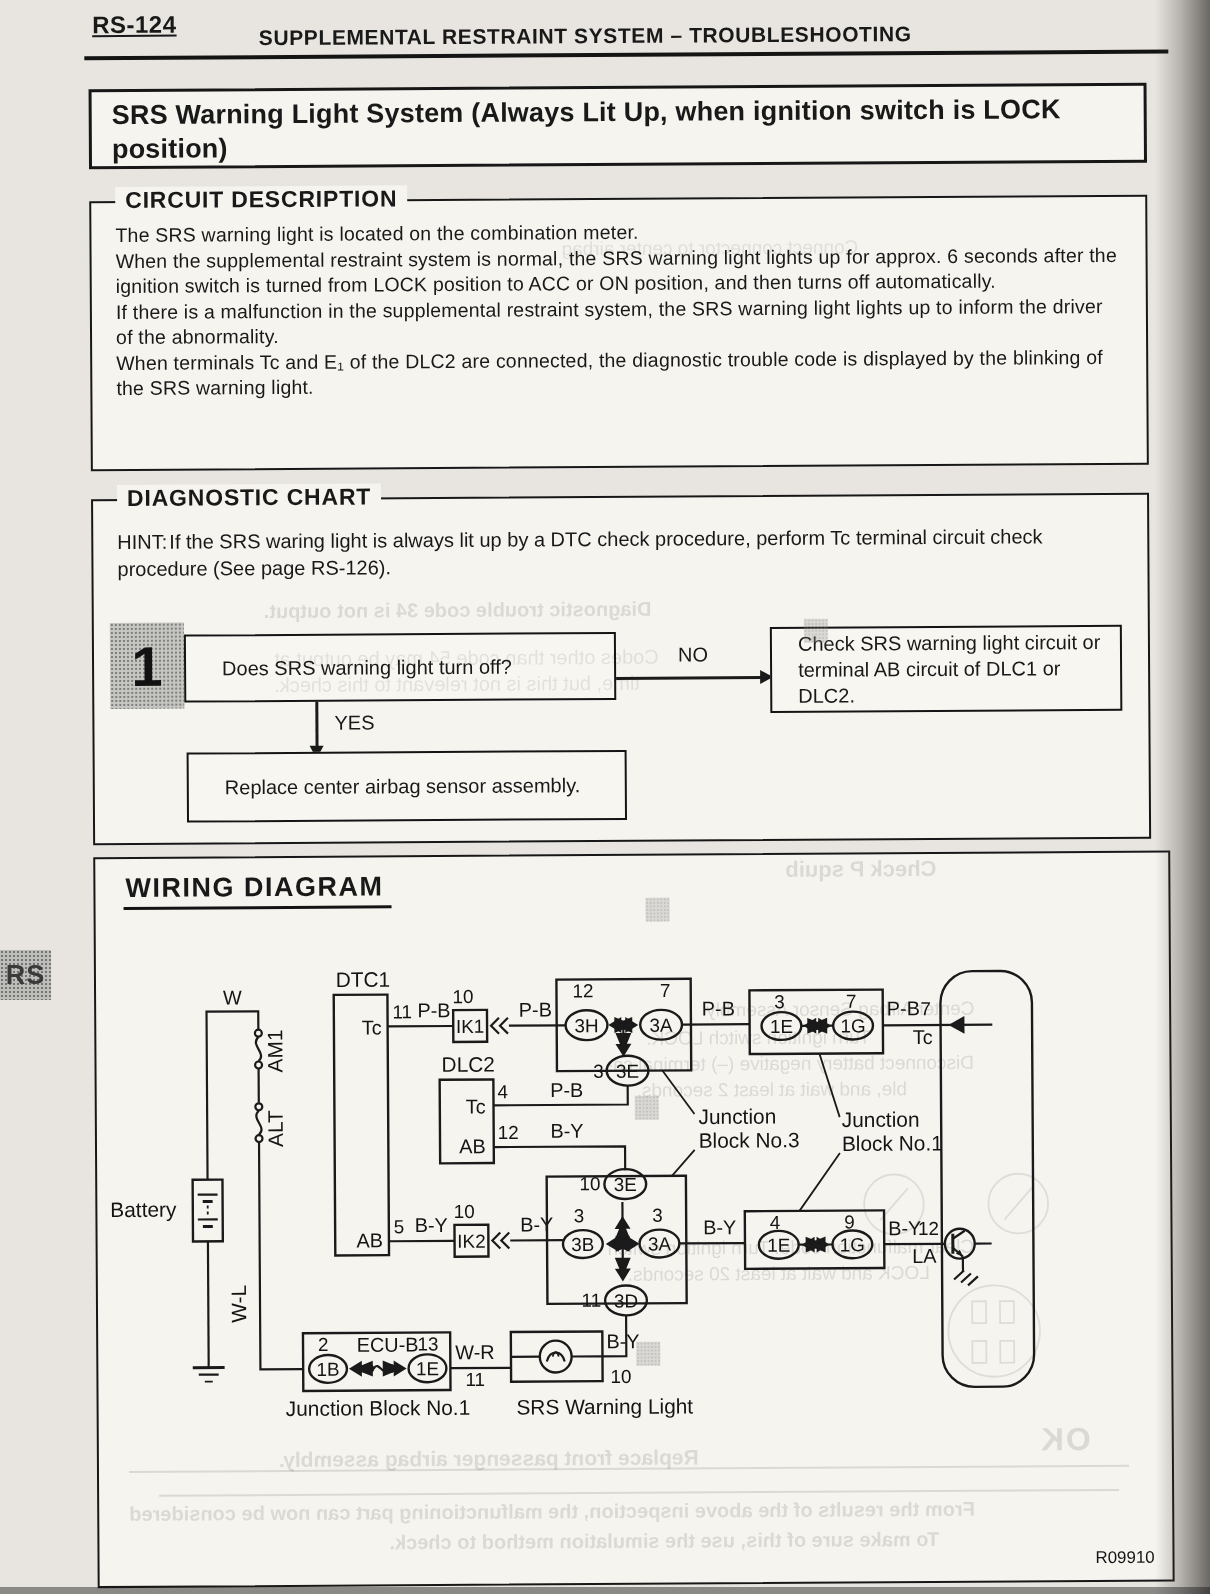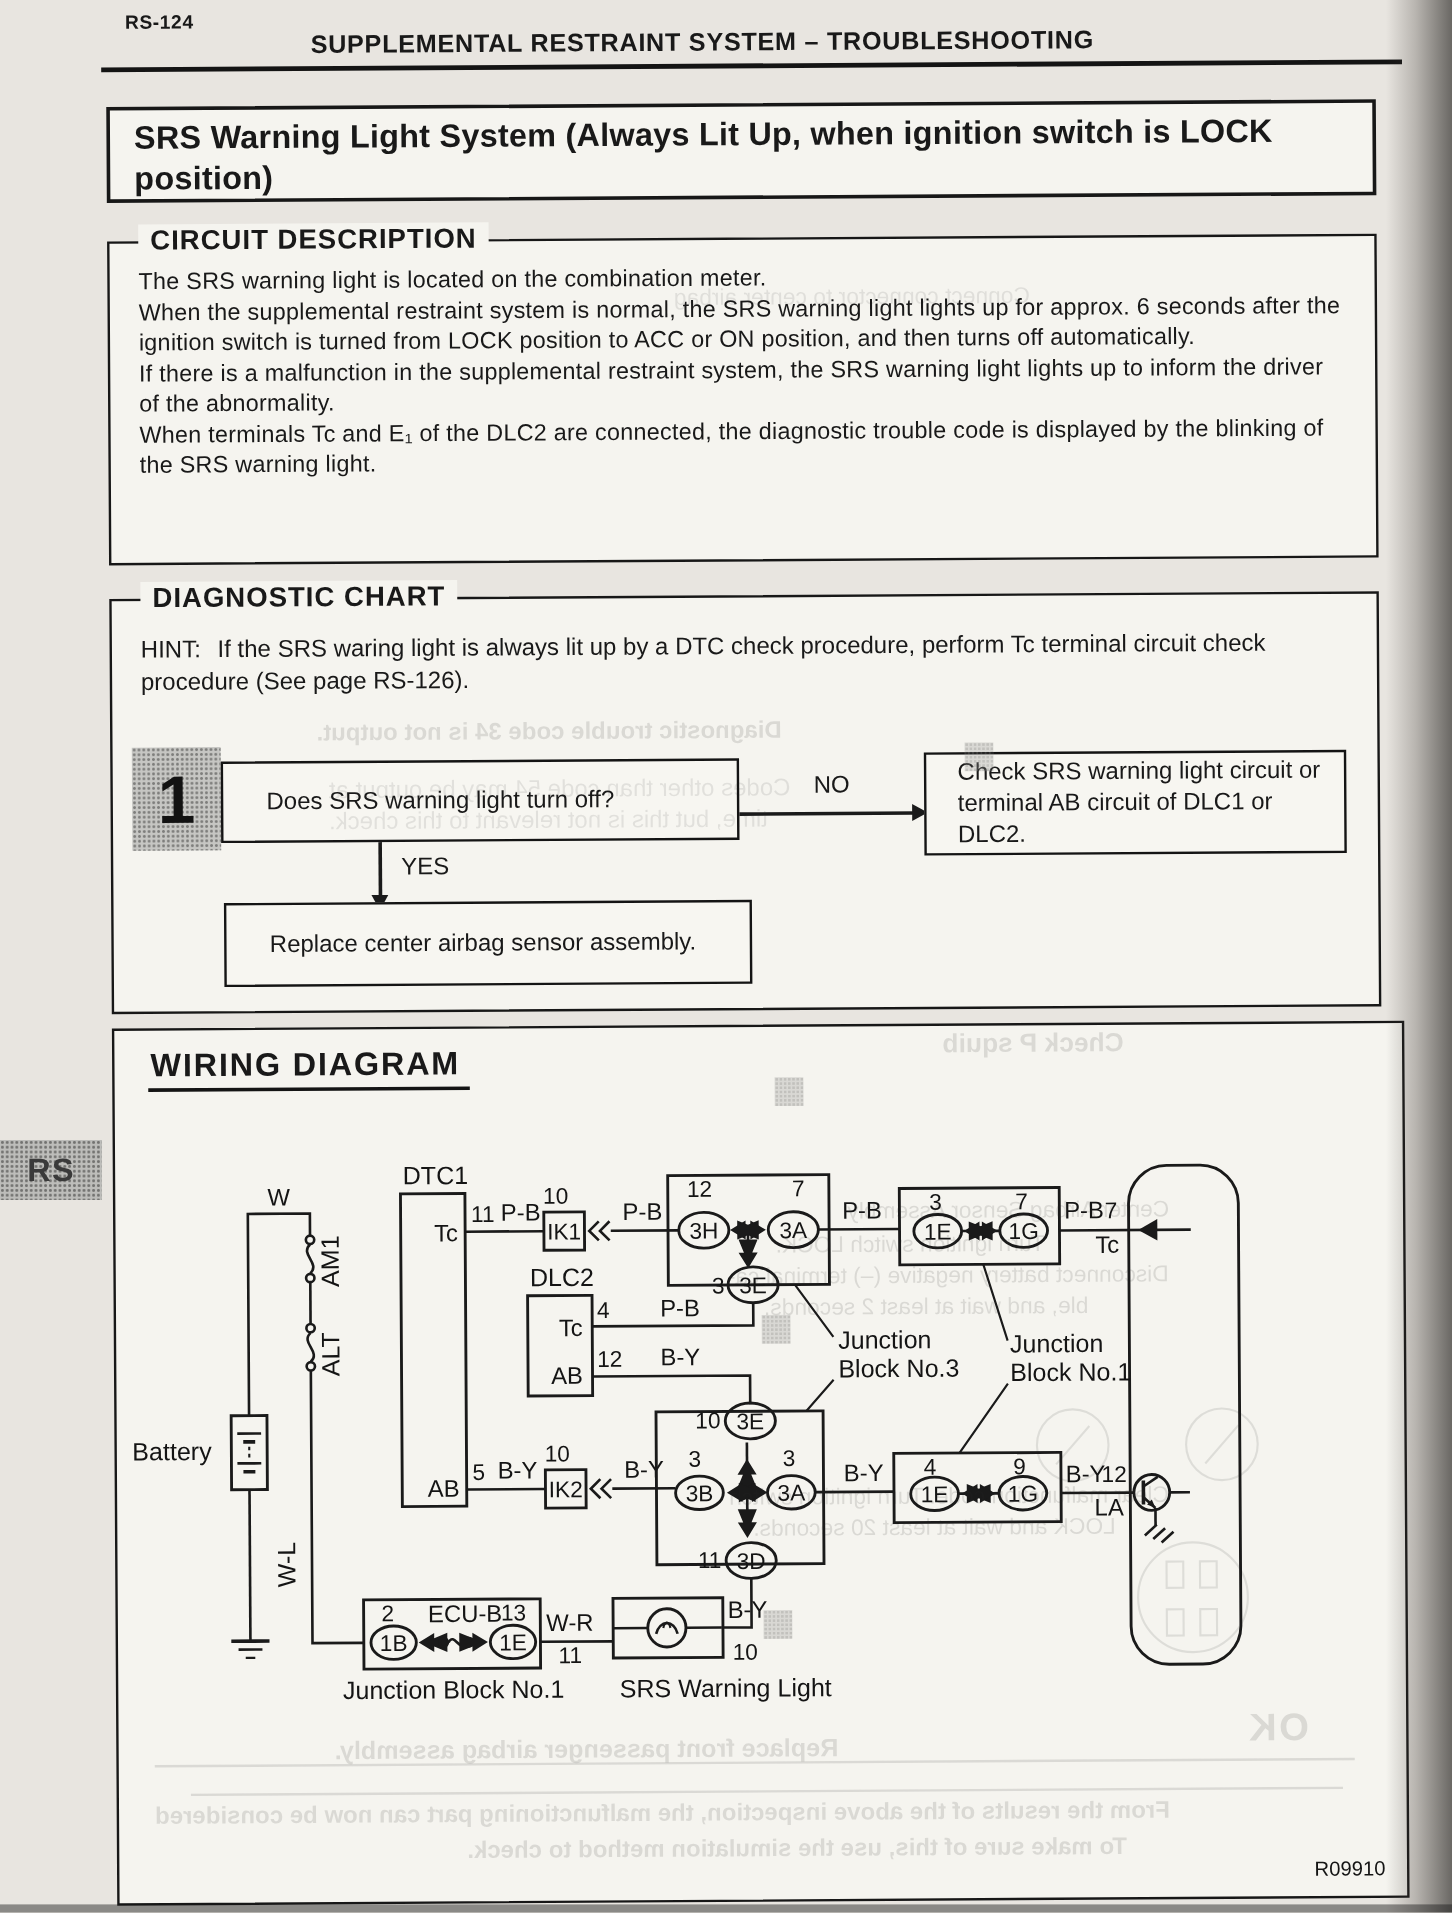--- a/index.html
+++ b/index.html
@@ -1,35 +1,35 @@
 <!DOCTYPE html>
 <html><head>
 <meta charset="utf-8">
 <style>
   html,body { margin:0; padding:0; background:#cfccc6; }
   .page { position:relative; width:1210px; height:1594px; background:#e8e5e0; overflow:hidden;
           font-family:"Liberation Sans",sans-serif; color:#191919; }
   .tilt { position:absolute; inset:0; transform:rotate(-0.35deg); transform-origin:50% 0; }
 
-  .hdr-num { position:absolute; left:104px; top:8px; font-size:16px; font-weight:bold; letter-spacing:.5px; }
+  .hdr-num { position:absolute; left:92px; top:8px; font-size:24px; font-weight:bold; letter-spacing:.5px;text-decoration:underline; }
   .hdr-title { position:absolute; left:0; right:40px; top:24px; text-align:center; font-size:21px; font-weight:bold; letter-spacing:.6px; }
   .hdr-rule { position:absolute; left:84px; top:53px; width:1084px; height:4px; background:#141414; }
 
   .box { position:absolute; background:#f5f4ef; border:2.5px solid #171717; box-sizing:border-box; }
   .title-box { left:88px; top:86px; width:1058px; height:80px; border-width:3px; }
   .title-text { display:block; padding:6px 26px 0 20px; font-size:27px; line-height:34px; font-weight:bold; letter-spacing:.2px; }
 
   .desc-box { left:88px; top:198px; width:1058px; height:270px; }
   .sec-head { position:absolute; top:-16px; left:24px; background:#f5f4ef; padding:0 10px; font-size:23px; font-weight:bold; letter-spacing:.8px; }
   .desc-body { padding:20px 26px 0 24px; font-size:19.5px; line-height:25.5px; letter-spacing:.2px; }
   .desc-body p { margin:0; }
 
   .chart-box { left:88px; top:496px; width:1058px; height:346px; }
   .hint { position:absolute; left:24px; top:28px; width:1014px; font-size:20px; line-height:27px; }
-  .hint .hl { margin-right:14px; }
+  .hint .hl { margin-right:2px; }
   .step-num { position:absolute; left:16px; top:122px; width:74px; height:86px;
               background-color:#c6c6c3; background-image:radial-gradient(#7e7e7c 1px, rgba(0,0,0,0) 1.3px);
               background-size:4px 4px; display:flex; align-items:center; justify-content:center;
               font-size:56px; font-weight:bold; color:#121212; }
   .fc-box { position:absolute; background:#f7f6f1; border:2.5px solid #141414; box-sizing:border-box;
             display:flex; align-items:center; font-size:20px; line-height:26px; }
   .q-box   { left:90px;  top:134px; width:432px; height:68px; padding-left:36px; }
   .no-box  { left:676px; top:130px; width:352px; height:86px; padding-left:26px; padding-right:8px; }
   .rep-box { left:92px;  top:252px; width:440px; height:70px; padding-left:36px; }
   .hline { position:absolute; background:#1a1a1a; height:2.5px; }
@@ -54,21 +54,21 @@
   .wd .thick { stroke:#1a1a1a; stroke-width:3; fill:none; }
   .wd .solid { fill:#1a1a1a; stroke:none; }
 
   .ghost { position:absolute; transform:scaleX(-1); color:#2a2a2a; opacity:.13; white-space:nowrap; font-size:19px; z-index:4; }
   .ghost.b { font-weight:bold; }
   .ghost-rule { position:absolute; height:2px; background:#1a1a1a; opacity:.12; z-index:4; }
   .ghost-blob { position:absolute; width:24px; height:24px; background-color:#9a9a98;
                 background-image:radial-gradient(#4f4f4d 1px, rgba(0,0,0,0) 1.3px); background-size:3.5px 3.5px; opacity:.3; z-index:4; }
   .ghost-ok { font-size:32px; letter-spacing:2px; }
 
-  .rs-tab { position:absolute; left:0; top:950px; width:85px; height:50px;
+  .rs-tab { position:absolute; left:0; top:950px; width:51px; height:50px;
             background-color:#bdbdba; background-image:radial-gradient(#737371 1px, rgba(0,0,0,0) 1.35px);
             background-size:4px 4px; display:flex; align-items:center; justify-content:center;
             font-size:27px; font-weight:bold; color:#3a3a3a; letter-spacing:1px; z-index:6; }
   .edge-shade { position:absolute; top:0; right:0; width:55px; height:100%; z-index:9;
                 background:linear-gradient(to right, rgba(60,55,50,0) 0%, rgba(60,55,50,.28) 45%, rgba(38,36,33,.65) 100%); }
   .bottom-shade { position:absolute; left:0; bottom:0; width:100%; height:7px; background:rgba(25,25,25,.45); z-index:9; }
 </style>
 </head>
 <body>
 

